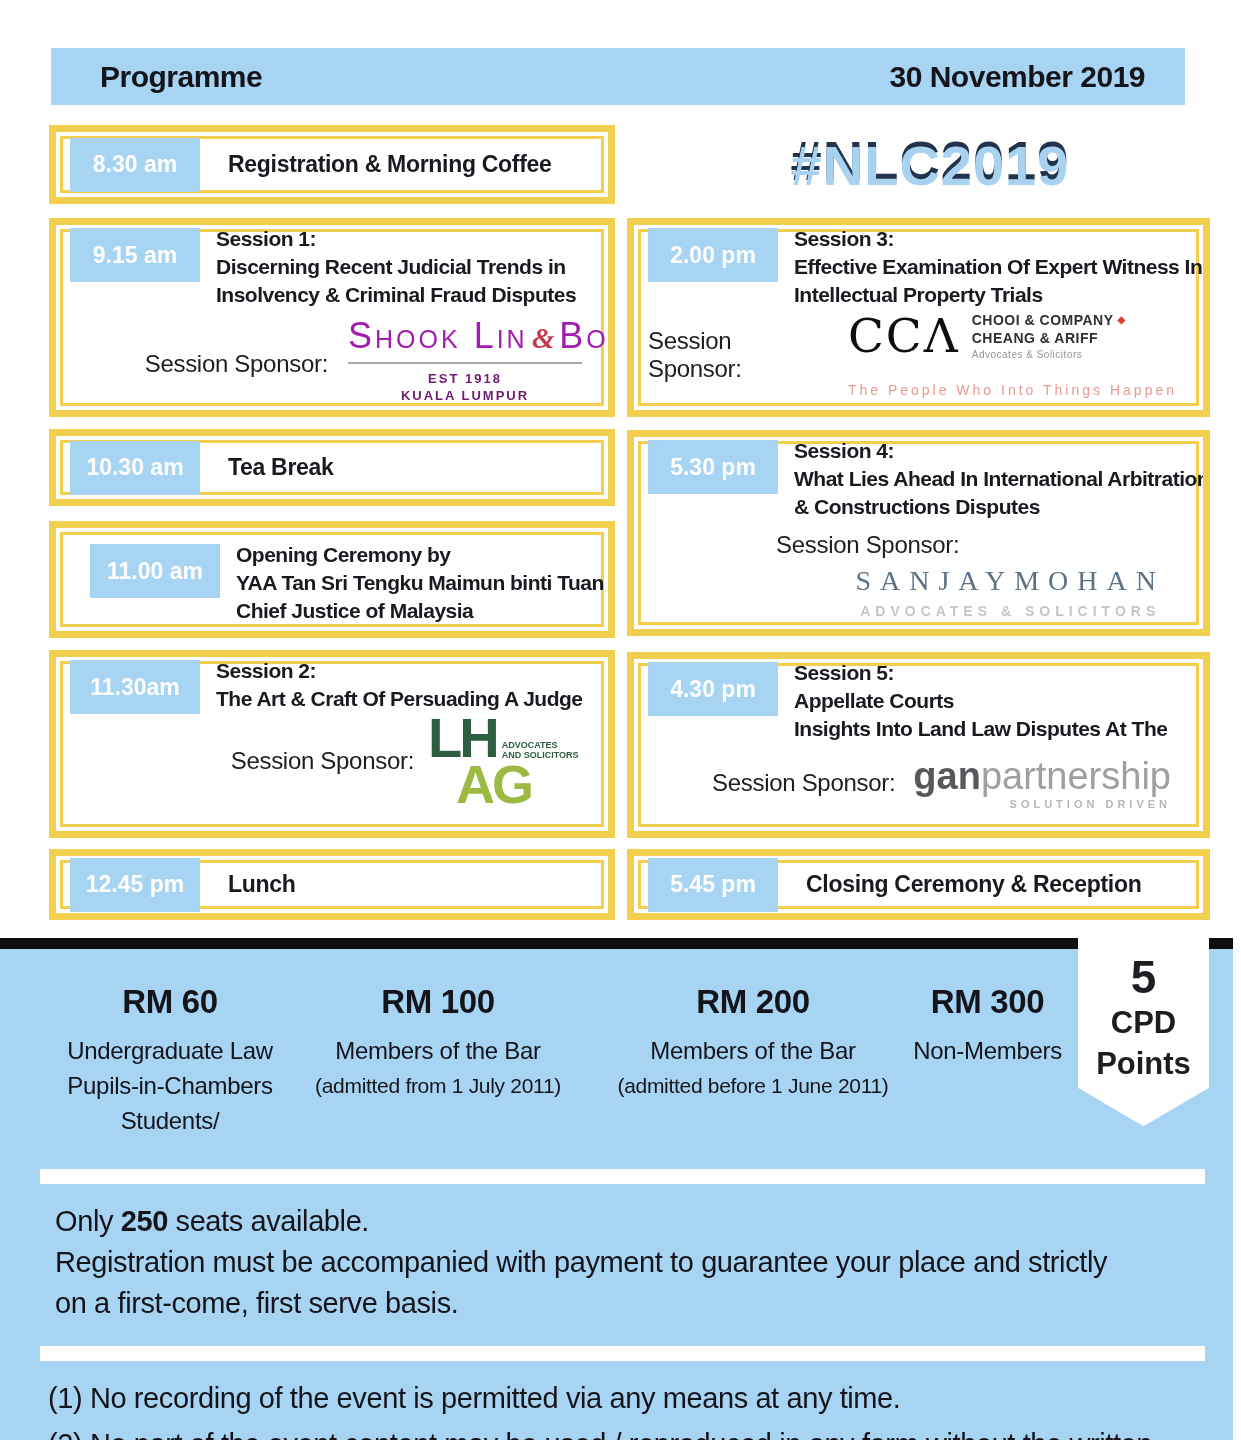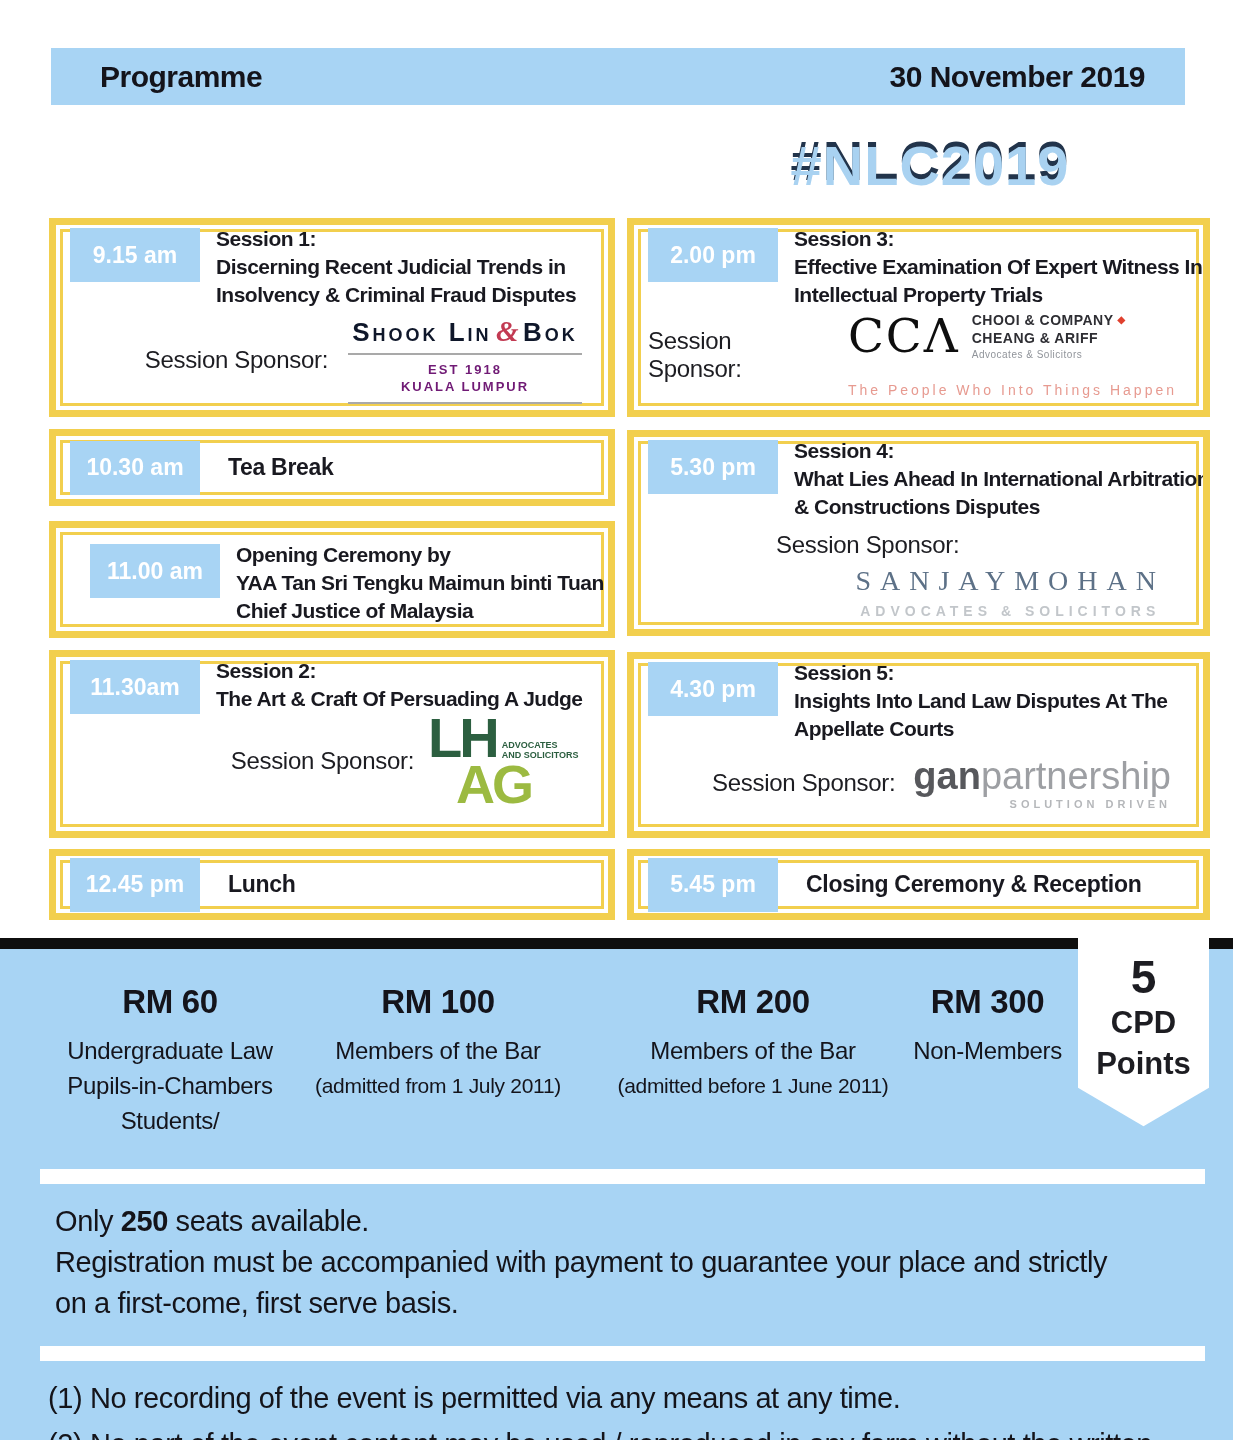--- a/index.html
+++ b/index.html
@@ -35,21 +35,21 @@
   .row-content{position:absolute;inset:0;display:flex;align-items:center;gap:28px;padding-left:14px;}
   .row-title{font-weight:bold;font-size:23px;letter-spacing:-0.3px;color:#191920;}
   .sess{position:absolute;inset:0;display:flex;flex-direction:column;padding:0 10px 6px 14px;box-sizing:border-box;}
   .sess-head{display:flex;gap:16px;align-items:flex-start;}
   .sess-head .chip{margin-top:3px;}
   .sess-title div{font-weight:bold;font-size:21px;line-height:28px;letter-spacing:-0.5px;white-space:nowrap;color:#191920;}
   .sponsor-row{display:flex;align-items:center;justify-content:flex-end;gap:20px;margin-top:6px;padding-right:16px;}
   .sponsor-label{font-size:24px;letter-spacing:-0.3px;color:#1d1d22;}
   
   .shook{text-align:center;width:234px;}
-  .shook-name{font-variant:small-caps;font-weight:700;font-size:26px;letter-spacing:3px;color:#0f172a;white-space:nowrap;}
+  .shook-name{font-variant:small-caps;font-weight:400;font-size:36px;letter-spacing:3px;color:#a21caf;white-space:nowrap;}
   .shook-amp{font-family:"Liberation Serif", serif;font-style:italic;font-weight:bold;font-size:29px;color:#c23a52;}
   .shook-sub{border-top:2px solid #a9a9a9;border-bottom:2px solid #a9a9a9;margin-top:5px;padding:6px 0 7px;}
   .shook-sub div{font-size:13px;font-weight:bold;letter-spacing:2px;color:#701a75;line-height:17px;}
   
   .cca{display:flex;flex-direction:column;}
   .cca-top{display:flex;align-items:center;gap:12px;}
   .cca-mono{font-family:"DejaVu Serif", serif;font-size:47px;line-height:1;letter-spacing:2px;color:#0e0e0e;}
   .cca-lines{display:flex;flex-direction:column;}
   .cca-firm{font-size:14px;font-weight:bold;letter-spacing:0.5px;color:#2e2e33;line-height:18px;white-space:nowrap;}
   .cca-dot{color:#e0402e;font-size:10px;margin-left:4px;vertical-align:2px;}
@@ -97,20 +97,26 @@
 
 <div class="page">
 
   <div class="header-bar">
     <span>Programme</span>
     <span>30 November 2019</span>
   </div>
 
   <div class="hashtag">#NLC2019</div>
 
+  <div class="ybox" style="left:49px;top:125px;width:566px;height:79px;">
+    <div class="row-content">
+      <div class="chip">8.30 am</div>
+      <div class="row-title">Registration &amp;  Morning Coffee</div>
+    </div>
+  </div>
 
   <div class="ybox" style="left:49px;top:218px;width:566px;height:199px;">
     <div class="sess">
       <div class="sess-head">
         <div class="chip">9.15 am</div>
         <div class="sess-title">
           <div>Session 1:</div>
           <div>Discerning Recent Judicial Trends in</div>
           <div>Insolvency &amp; Criminal Fraud Disputes</div>
         </div>
@@ -228,22 +234,22 @@
       </div>
     </div>
   </div>
 
   <div class="ybox" style="left:627px;top:652px;width:583px;height:186px;">
     <div class="sess">
       <div class="sess-head">
         <div class="chip">4.30 pm</div>
         <div class="sess-title">
           <div>Session 5:</div>
+          <div>Appellate Courts</div>
           <div>Insights Into Land Law Disputes At The</div>
-          <div>Appellate Courts</div>
         </div>
       </div>
       <div class="sponsor-row" style="margin-top:14px;gap:18px;padding-right:22px;">
         <span class="sponsor-label">Session Sponsor:</span>
         <div class="gan">
           <div class="gan-top">
             <span class="gan-bold">gan</span><span class="gan-light">partnership</span>
           </div>
           <div class="gan-sub">SOLUTION DRIVEN</div>
         </div>

